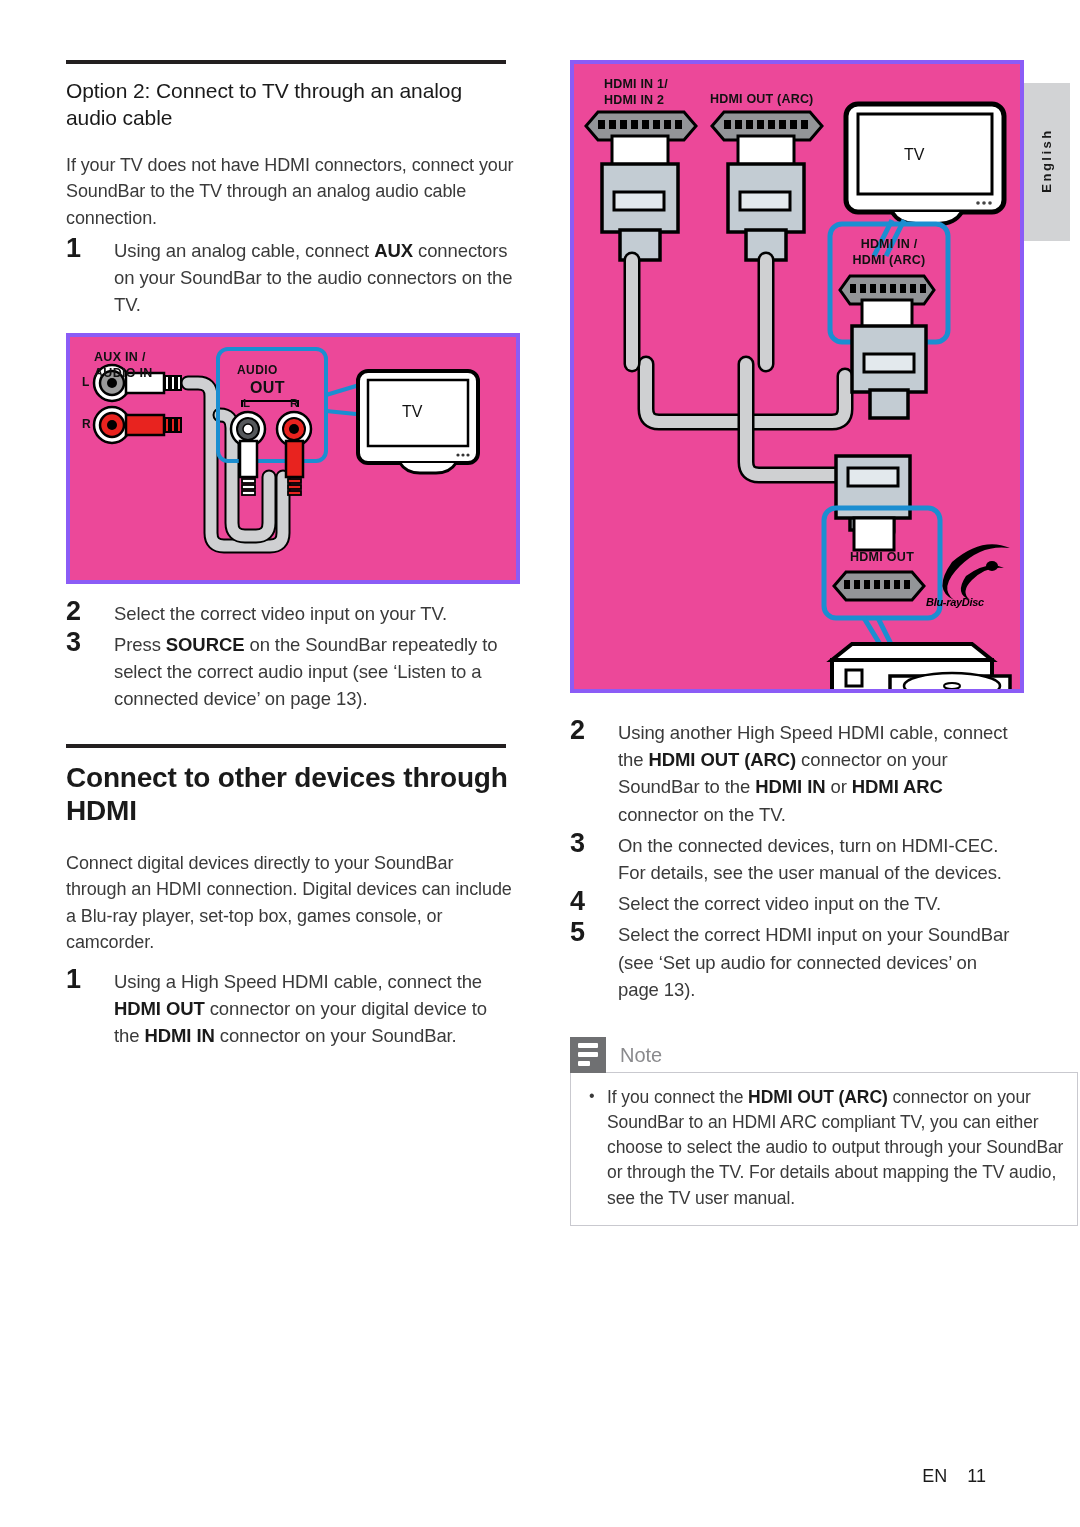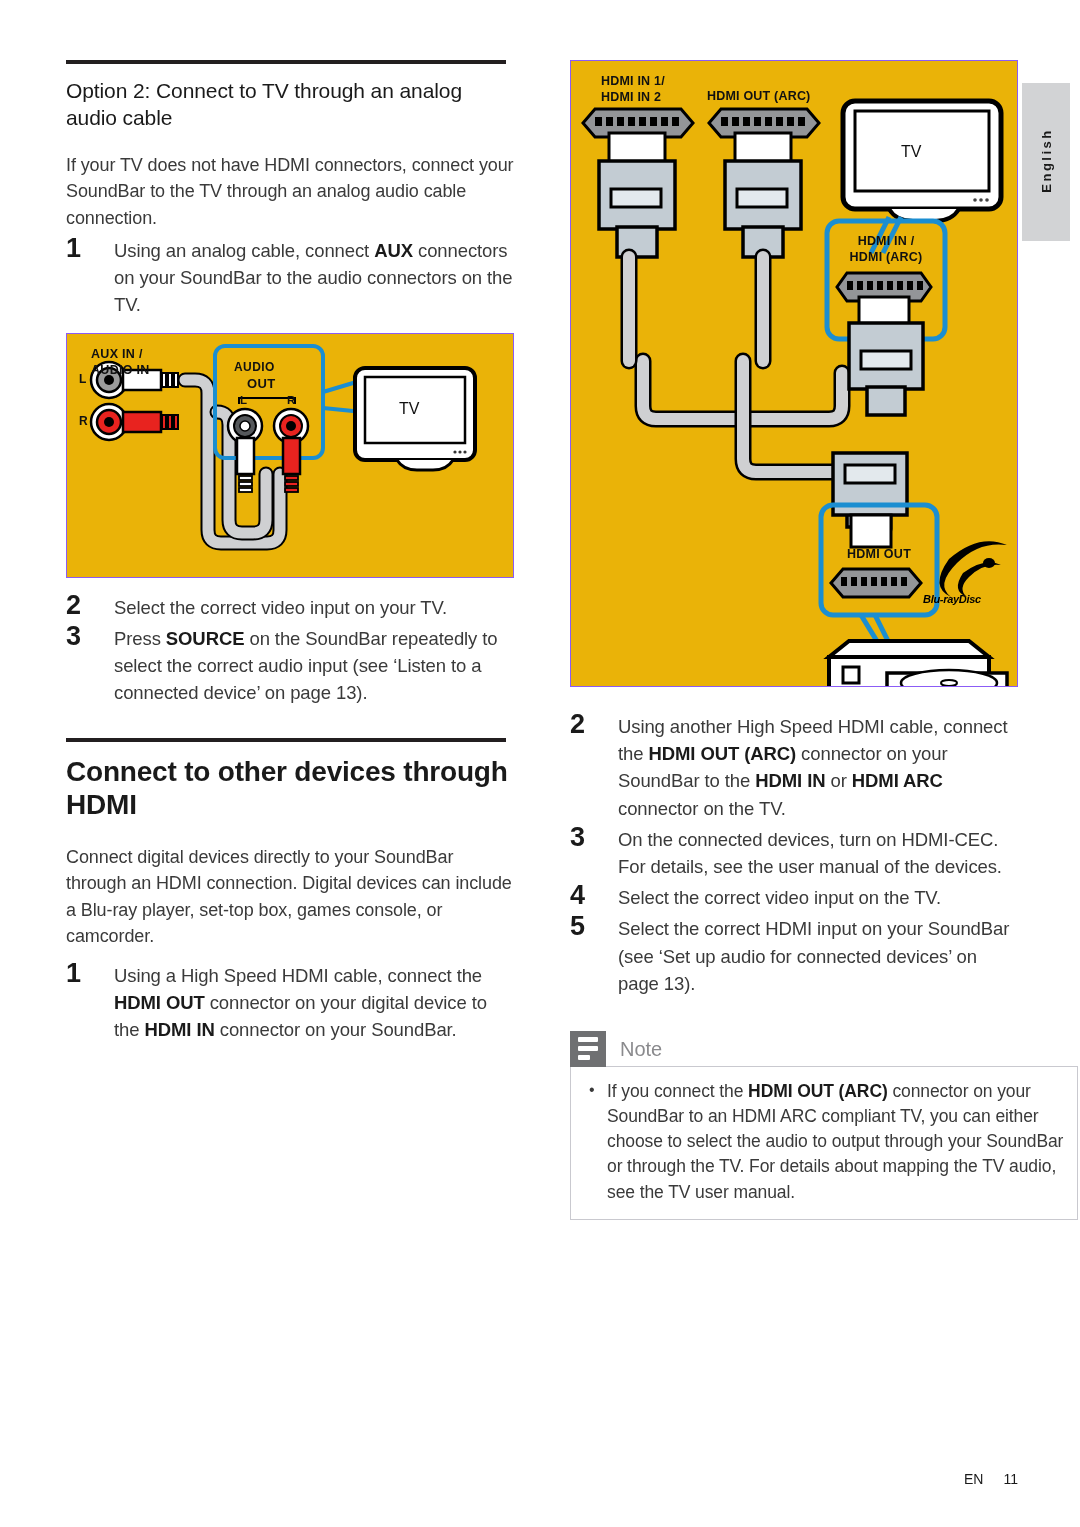--- a/index.html
+++ b/index.html
@@ -54,21 +54,21 @@
     position:relative;padding-left:48px;margin:0 0 4px 0;
     font-size:18.5px;line-height:1.47;color:#3a3a3a;letter-spacing:-.1px;
   }
   ol.steps li .num{
     position:absolute;left:0;top:-5px;width:30px;text-align:left;
     font-size:27px;font-weight:700;color:#1a1a1a;line-height:1.2;
   }
 
   
   .figure{
-    border:1px solid #8b5cf6;background:#eab308;position:relative;
+    border:4px solid #8b5cf6;background:#ec4899;position:relative;
   }
   .fig-left{width:446px;height:243px;margin:14px 0 16px 0;}
   .fig-right{width:446px;height:625px;}
 
   
   .note-wrap{margin-top:34px;position:relative;width:508px;}
   .note-head{display:flex;align-items:flex-start;height:36px;}
   .note-icon{
     width:36px;height:36px;background:#6f7072;
     display:flex;flex-direction:column;justify-content:center;align-items:center;gap:4px;
@@ -88,22 +88,22 @@
   .note-body li{
     position:relative;padding-left:22px;font-size:17.5px;line-height:1.44;color:#3a3a3a;
     letter-spacing:-.1px;
   }
   .note-body li:before{
     content:"•";position:absolute;left:4px;top:-1px;color:#3a3a3a;font-size:16px;
   }
 
   
   .footer{
-    position:absolute;left:0;right:0;bottom:40px;text-align:right;padding-right:62px;
-    font-size:14px;color:#1a1a1a;
+    position:absolute;left:0;right:0;bottom:40px;text-align:right;padding-right:94px;
+    font-size:18px;color:#1a1a1a;
   }
   .footer .en{font-weight:400;margin-right:20px;}
   .footer .pg{font-weight:400;}
 
   svg{display:block;}
 </style>
 </head>
 <body>
 
 <div class="page">
@@ -191,21 +191,21 @@
       </svg>
 
       <div style="position:absolute;left:24px;top:12px;font-size:12.5px;font-weight:700;line-height:1.32;letter-spacing:.3px;color:#111;">
         <div>AUX IN /</div>
         <div>AUDIO IN</div>
       </div>
       <div style="position:absolute;left:12px;top:38px;font-size:12px;font-weight:700;color:#111;">L</div>
       <div style="position:absolute;left:12px;top:80px;font-size:12px;font-weight:700;color:#111;">R</div>
 
       <div style="position:absolute;left:167px;top:26px;font-size:12px;font-weight:700;letter-spacing:.4px;color:#111;">AUDIO</div>
-      <div style="position:absolute;left:180px;top:42px;font-size:13px;font-weight:700;letter-spacing:.4px;color:#111;">OUT</div>
+      <div style="position:absolute;left:180px;top:42px;font-size:16px;font-weight:700;letter-spacing:.4px;color:#111;">OUT</div>
       <div style="position:absolute;left:173px;top:60px;font-size:11.5px;font-weight:700;color:#111;">L</div>
       <div style="position:absolute;left:220px;top:60px;font-size:11.5px;font-weight:700;color:#111;">R</div>
 
       <div style="position:absolute;left:332px;top:66px;font-size:16px;color:#111;">TV</div>
     </div>
 
     <ol class="steps">
       <li>
         <span class="num">2</span>
         <span>Select the correct video input on your TV.</span>

